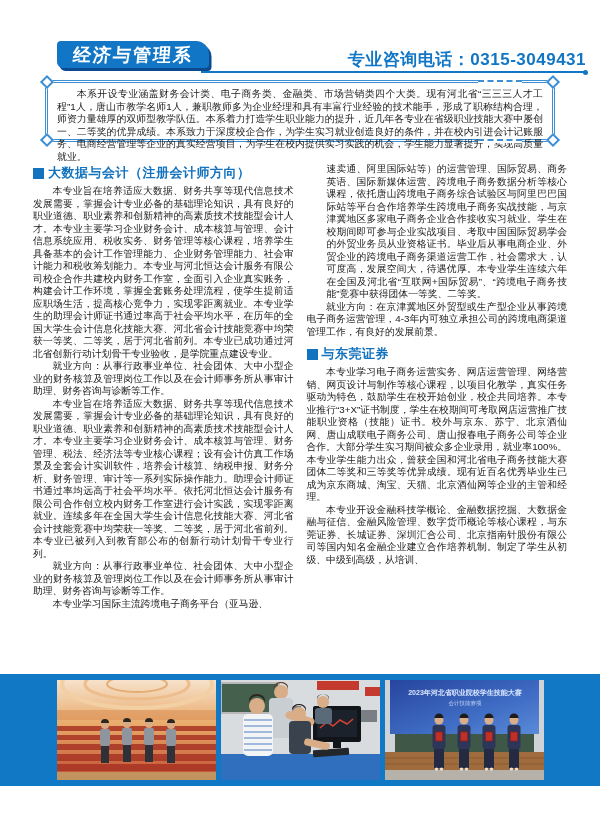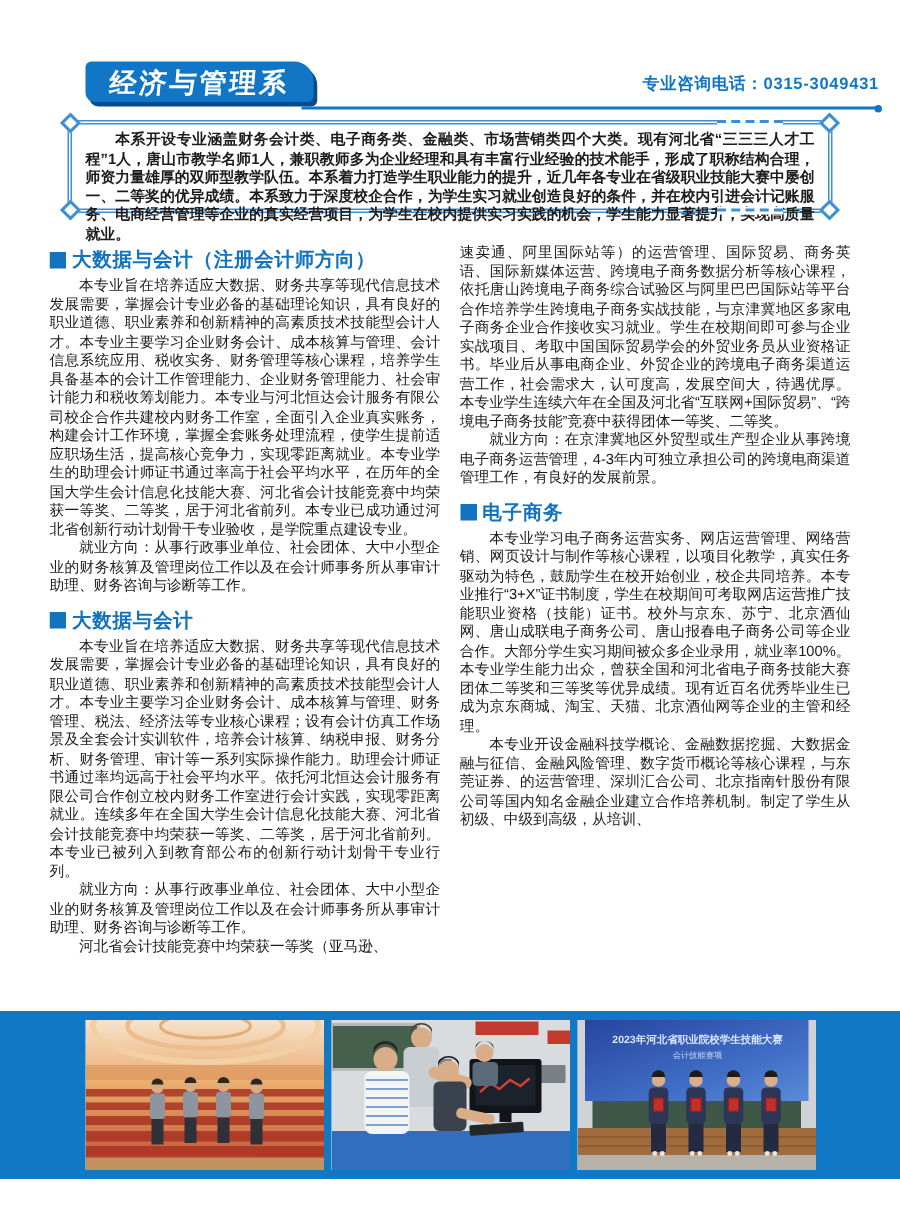--- a/index.html
+++ b/index.html
@@ -5,44 +5,44 @@
   html,body{margin:0;padding:0;}
   body{font-family:"Liberation Sans","DejaVu Sans",sans-serif;background:#888;}
   .page{position:relative;width:600px;height:814px;background:#ffffff;overflow:hidden;margin:0 auto;}
 
   
   .header{position:absolute;left:0;top:40px;width:600px;height:36px;}
   .banner{position:absolute;left:57px;top:1px;height:27px;background:#1076c5;
           border-radius:4px 13px 4px 6px;box-shadow:2.5px 3px 0 0 #0b4a8f;
           display:flex;align-items:center;padding:0 16px;}
   .banner-text{color:#fff;font-size:18px;font-weight:bold;letter-spacing:2px;transform:skewX(-5deg);}
-  .phone{position:absolute;right:14px;top:8px;color:#1076c5;font-size:11px;font-weight:bold;letter-spacing:0.5px;}
+  .phone{position:absolute;right:14px;top:8px;color:#1076c5;font-size:17px;font-weight:bold;letter-spacing:0.5px;}
   .phone-line{position:absolute;right:14px;top:31px;width:385px;height:2px;background:#1076c5;}
   .phone-line::after{content:"";position:absolute;right:-2px;top:-1.5px;width:5px;height:5px;border-radius:50%;background:#1076c5;}
 
   
   .intro-box{position:absolute;left:45px;top:80px;width:510px;height:62px;
              border:3px double #3c8fd4;padding:5px 9px;box-sizing:border-box;}
-  .intro-text{font-size:9.9px;line-height:12.6px;color:#1c1c1c;text-align:justify;text-indent:2em;margin:0;font-weight:bold;}
+  .intro-text{font-size:9.9px;line-height:12.6px;color:#1c1c1c;text-align:justify;text-indent:2em;margin:0;}
   .corner{position:absolute;width:6px;height:6px;background:#fff;border:2px solid #3c8fd4;transform:rotate(45deg);}
   .c-tl{left:-6px;top:-6px;} .c-tr{right:-6px;top:-6px;}
   .c-bl{left:-6px;bottom:-6px;} .c-br{right:-6px;bottom:-6px;}
   .dash{position:absolute;width:44px;height:5px;background:#fff;}
   .dash::after{content:"";display:block;border-top:2px dashed #3c8fd4;margin-top:1px;}
   .d-tr{right:30px;top:-4px;} .d-br{right:30px;bottom:-4px;}
 
   
   .columns{position:absolute;left:33px;top:163px;width:534px;height:502px;
            display:flex;gap:13px;overflow:hidden;}
   .col{flex:1;min-width:0;}
   .sec{display:flex;align-items:center;margin:7px 0 3px 0;color:#1373bf;font-size:13px;font-weight:bold;letter-spacing:0.5px;}
   .sec:first-child{margin-top:1px;}
   .bullet{display:inline-block;width:11px;height:11px;background:#1373bf;margin-right:4px;flex:0 0 auto;}
   .para{margin:0;font-size:9.8px;line-height:12.5px;color:#1a1a1a;text-align:justify;text-indent:2em;}
-  .para.cont{text-indent:0;}
+  .para.cont{text-indent:0;margin-left:20px;}
 
   
   .photo-band{position:absolute;left:0;top:674px;width:600px;height:112px;background:#1178c5;
               display:flex;justify-content:center;align-items:flex-start;gap:5px;padding-top:6px;box-sizing:border-box;}
   .photo{width:159px;height:100px;background:#dfe3e6;overflow:hidden;}
   .photo svg{display:block;}
 </style>
 </head>
 <body>
 
@@ -69,41 +69,37 @@
   <div class="columns">
 
     <div class="col">
       <h3 class="sec">
         <span class="bullet"></span>
         <span>大数据与会计（注册会计师方向）</span>
       </h3>
       <p class="para">本专业旨在培养适应大数据、财务共享等现代信息技术发展需要，掌握会计专业必备的基础理论知识，具有良好的职业道德、职业素养和创新精神的高素质技术技能型会计人才。本专业主要学习企业财务会计、成本核算与管理、会计信息系统应用、税收实务、财务管理等核心课程，培养学生具备基本的会计工作管理能力、企业财务管理能力、社会审计能力和税收筹划能力。本专业与河北恒达会计服务有限公司校企合作共建校内财务工作室，全面引入企业真实账务，构建会计工作环境，掌握全套账务处理流程，使学生提前适应职场生活，提高核心竞争力，实现零距离就业。本专业学生的助理会计师证书通过率高于社会平均水平，在历年的全国大学生会计信息化技能大赛、河北省会计技能竞赛中均荣获一等奖、二等奖，居于河北省前列。本专业已成功通过河北省创新行动计划骨干专业验收，是学院重点建设专业。</p>
       <p class="para">就业方向：从事行政事业单位、社会团体、大中小型企业的财务核算及管理岗位工作以及在会计师事务所从事审计助理、财务咨询与诊断等工作。</p>
 
-      <h3 class="sec">
-        <span class="bullet"></span>
-        <span>大数据与会计</span>
-      </h3>
       <p class="para">本专业旨在培养适应大数据、财务共享等现代信息技术发展需要，掌握会计专业必备的基础理论知识，具有良好的职业道德、职业素养和创新精神的高素质技术技能型会计人才。本专业主要学习企业财务会计、成本核算与管理、财务管理、税法、经济法等专业核心课程；设有会计仿真工作场景及全套会计实训软件，培养会计核算、纳税申报、财务分析、财务管理、审计等一系列实际操作能力。助理会计师证书通过率均远高于社会平均水平。依托河北恒达会计服务有限公司合作创立校内财务工作室进行会计实践，实现零距离就业。连续多年在全国大学生会计信息化技能大赛、河北省会计技能竞赛中均荣获一等奖、二等奖，居于河北省前列。本专业已被列入到教育部公布的创新行动计划骨干专业行列。</p>
       <p class="para">就业方向：从事行政事业单位、社会团体、大中小型企业的财务核算及管理岗位工作以及在会计师事务所从事审计助理、财务咨询与诊断等工作。</p>
 
-      <p class="para">河北省会计技能竞赛中均荣获一等奖（亚马逊、</p>
+      <p class="para">本专业学习国际主流跨境电子商务平台（亚马逊、</p>
     </div>
 
     <div class="col">
       <p class="para cont">速卖通、阿里国际站等）的运营管理、国际贸易、商务英语、国际新媒体运营、跨境电子商务数据分析等核心课程，依托唐山跨境电子商务综合试验区与阿里巴巴国际站等平台合作培养学生跨境电子商务实战技能，与京津冀地区多家电子商务企业合作接收实习就业。学生在校期间即可参与企业实战项目、考取中国国际贸易学会的外贸业务员从业资格证书。毕业后从事电商企业、外贸企业的跨境电子商务渠道运营工作，社会需求大，认可度高，发展空间大，待遇优厚。本专业学生连续六年在全国及河北省“互联网+国际贸易”、“跨境电子商务技能”竞赛中获得团体一等奖、二等奖。</p>
       <p class="para">就业方向：在京津冀地区外贸型或生产型企业从事跨境电子商务运营管理，4-3年内可独立承担公司的跨境电商渠道管理工作，有良好的发展前景。</p>
 
       <h3 class="sec">
         <span class="bullet"></span>
-        <span>电子商务</span>
+        <span>与东莞证券</span>
       </h3>
       <p class="para">本专业学习电子商务运营实务、网店运营管理、网络营销、网页设计与制作等核心课程，以项目化教学，真实任务驱动为特色，鼓励学生在校开始创业，校企共同培养。本专业推行“3+X”证书制度，学生在校期间可考取网店运营推广技能职业资格（技能）证书。校外与京东、苏宁、北京酒仙网、唐山成联电子商务公司、唐山报春电子商务公司等企业合作。大部分学生实习期间被众多企业录用，就业率100%。本专业学生能力出众，曾获全国和河北省电子商务技能大赛团体二等奖和三等奖等优异成绩。现有近百名优秀毕业生已成为京东商城、淘宝、天猫、北京酒仙网等企业的主管和经理。</p>
 
-      <p class="para">本专业开设金融科技学概论、金融数据挖掘、大数据金融与征信、金融风险管理、数字货币概论等核心课程，与东莞证券、的运营管理、深圳汇合公司、北京指南针股份有限公司等国内知名金融企业建立合作培养机制。制定了学生从初级、中级到高级，从培训、</p>
+      <p class="para">本专业开设金融科技学概论、金融数据挖掘、大数据金融与征信、金融风险管理、数字货币概论等核心课程，与东莞证券、长城证券、深圳汇合公司、北京指南针股份有限公司等国内知名金融企业建立合作培养机制。制定了学生从初级、中级到高级，从培训、</p>
     </div>
   </div>
 
   <div class="photo-band">
 
     <div class="photo">
       <svg width="159" height="100" viewBox="0 0 159 100">
         <defs>
           <linearGradient id="aud" x1="0" y1="0" x2="0" y2="1">
             <stop offset="0" stop-color="#f6e2cb"></stop>

